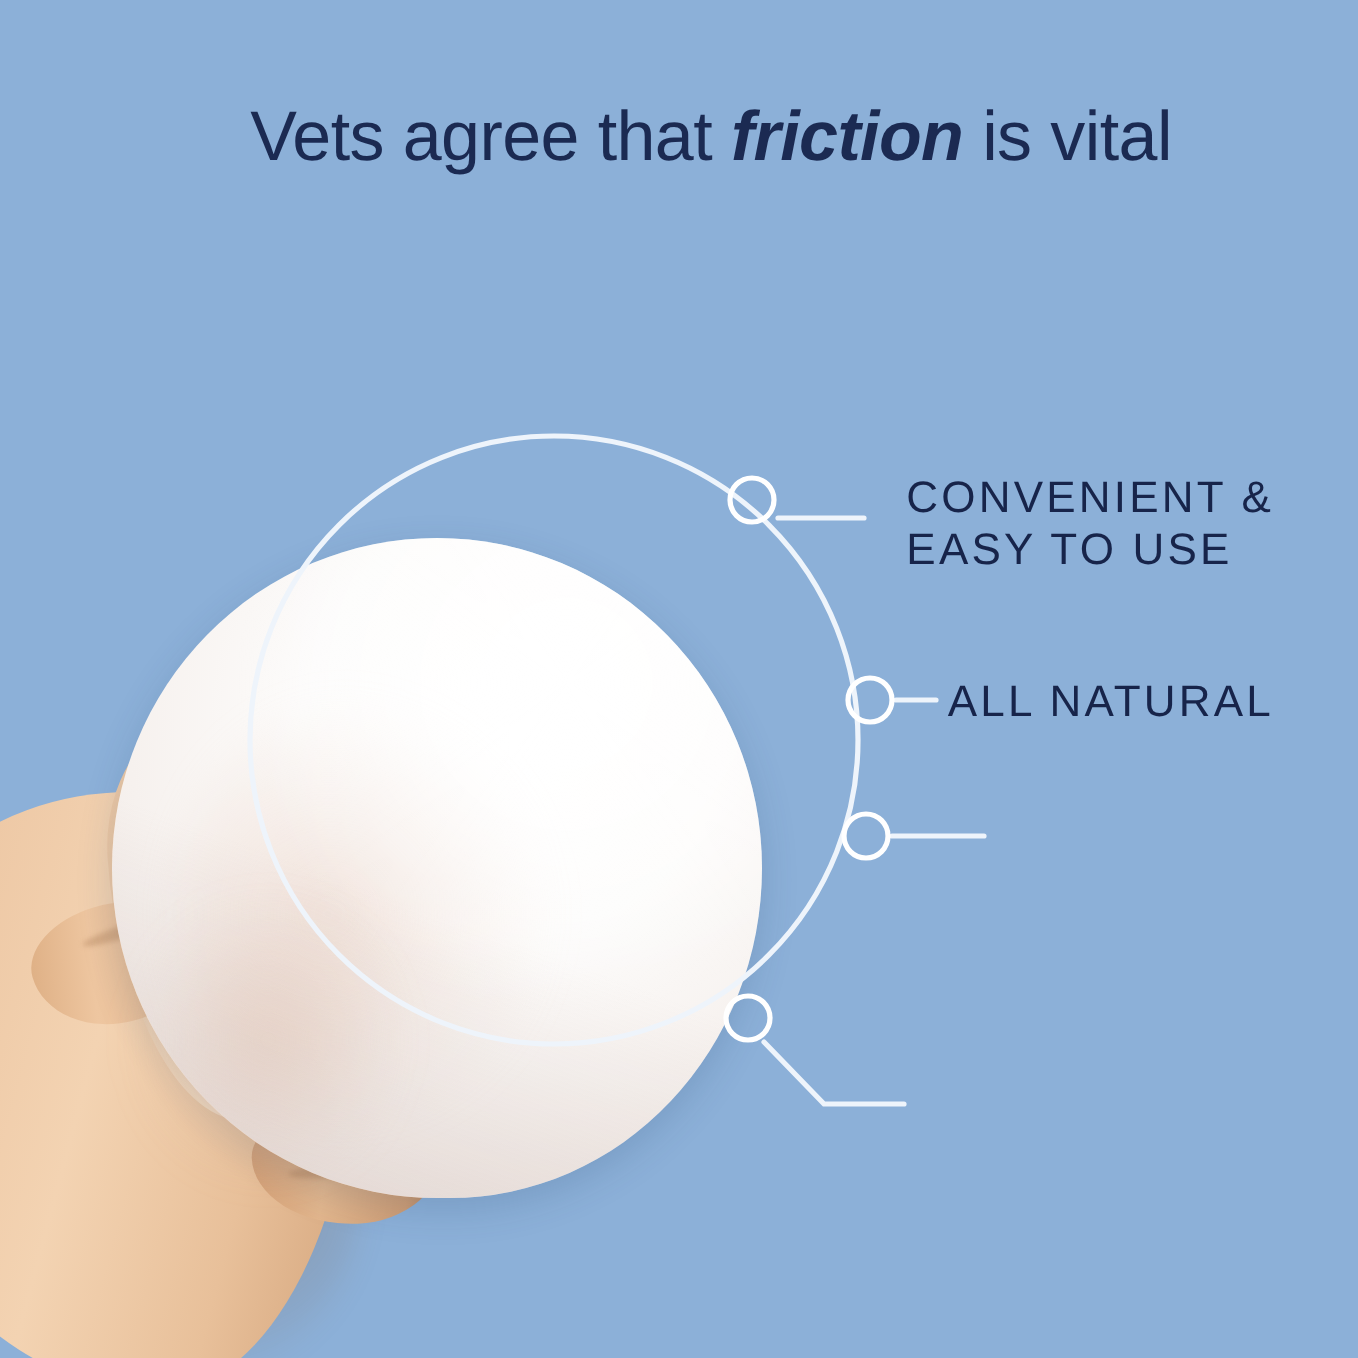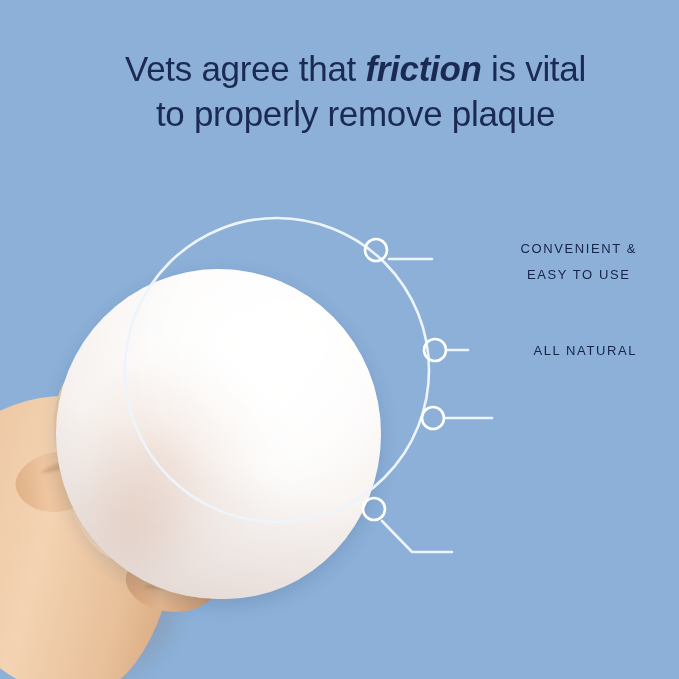--- a/index.html
+++ b/index.html
@@ -159,39 +159,38 @@
     top: 0;
     width: 679px;
     height: 679px;
     overflow: visible;
   }
 
   
   .label {
     position: absolute;
     color: #17244a;
-    font-size: 13px;
+    font-size: 22px;
     line-height: 26px;
     letter-spacing: 1.6px;
-    text-align: center;
+    text-align: left;
     white-space: pre-line;
   }
   .lb1 { right: 42px; top: 236px; }
   .lb2 { right: 42px; top: 338px; margin-left: 13px; }
   .lb3 { right: 42px; top: 406px; }
   .lb4 { right: 118px; top: 530px; }
 </style>
 </head>
 <body>
 
 <div id="shot">
 
   <div class="headline">
     <span>Vets agree that </span><span class="em">friction</span><span> is vital</span><br>
-    <span>to properly remove plaque</span>
   </div>
 
   <div class="photo">
     <div class="hand">
       <div class="hand-shadow"></div>
       <div class="palm"></div>
       <div class="finger f3"></div>
       <div class="finger f4"></div>
       <div class="knuckle k2"></div>
       <div class="knuckle k3"></div>

